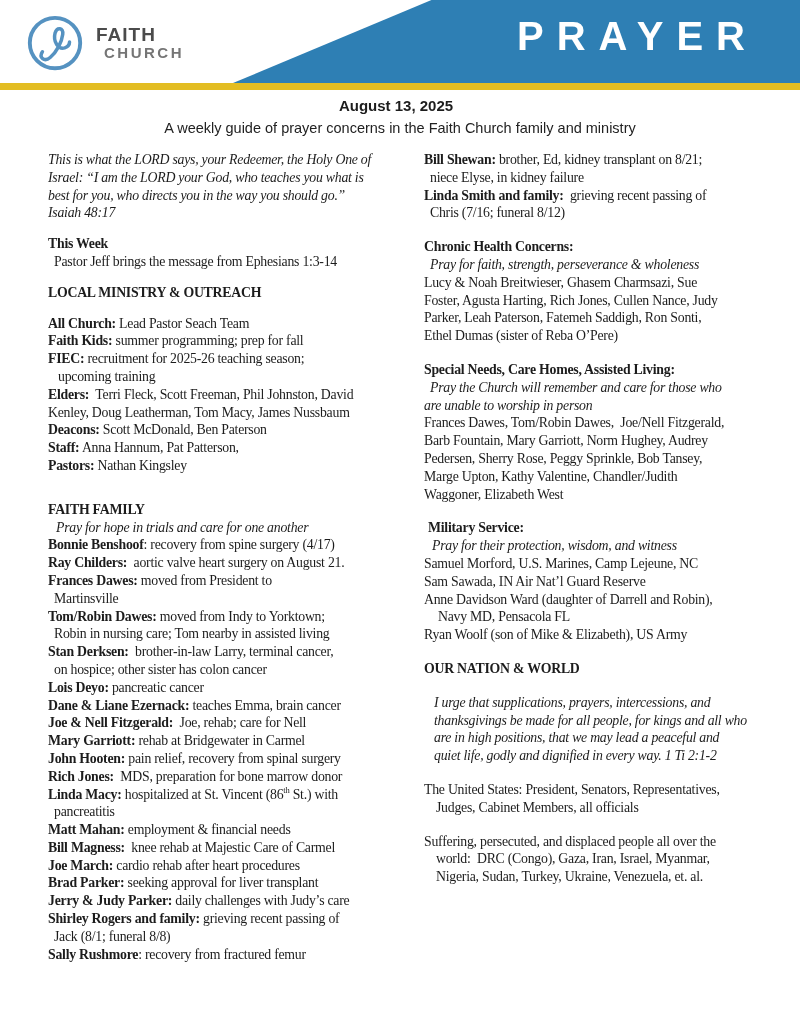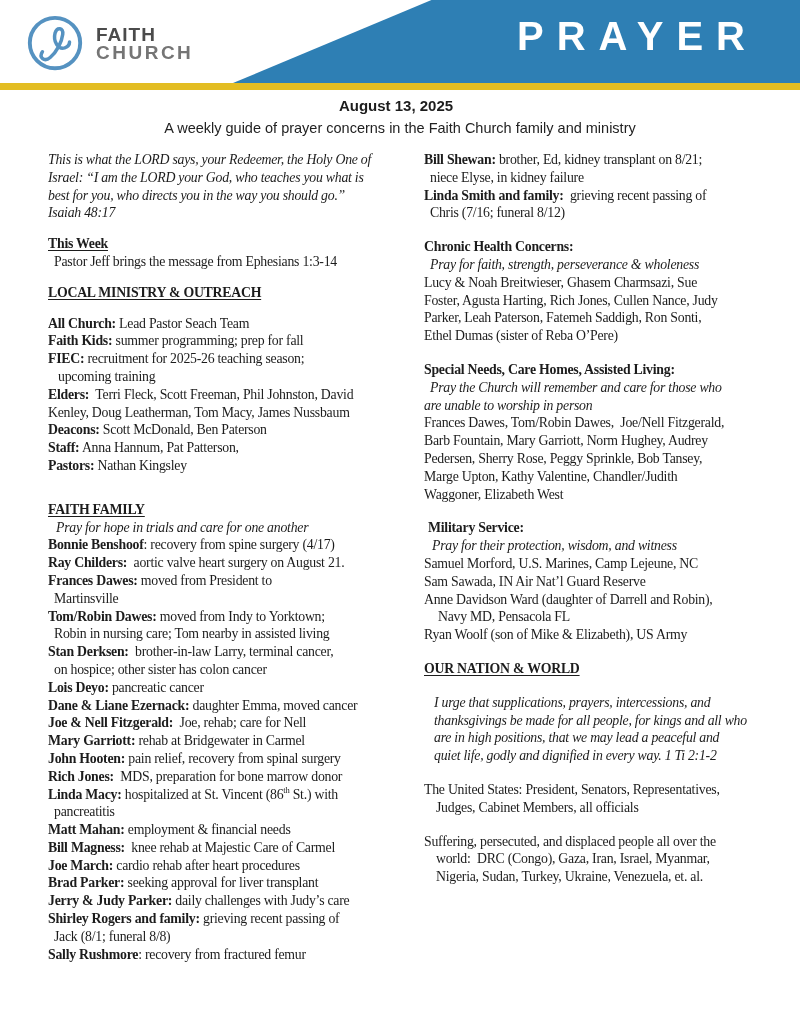--- a/index.html
+++ b/index.html
@@ -19,21 +19,21 @@
     position:absolute;right:42px;top:14px;
     font-family:"Liberation Sans","DejaVu Sans",sans-serif;
     font-weight:bold;font-size:40px;letter-spacing:13px;color:#ffffff;
     white-space:nowrap;
   }
   .goldbar{position:absolute;left:0;top:83px;width:800px;height:7px;background:#e3bd22;}
   .logo{position:absolute;left:24px;top:12px;display:flex;align-items:center;}
   .logo svg{display:block;}
   .logo-text{margin-left:10px;font-family:"Liberation Sans","DejaVu Sans",sans-serif;}
   .logo-faith{font-weight:bold;font-size:19px;letter-spacing:1px;color:#4b4b4b;line-height:20px;}
-  .logo-church{font-weight:bold;font-size:19px;letter-spacing:2.5px;color:#757575;line-height:16px;}
+  .logo-church{font-weight:bold;font-size:15px;letter-spacing:2.5px;color:#757575;line-height:16px;margin-left:8px;}
   
   .dateline{
     position:absolute;left:0;top:97px;width:792px;text-align:center;
     font-family:"Liberation Sans","DejaVu Sans",sans-serif;
     font-weight:bold;font-size:15px;color:#1d1d1d;
   }
   .subtitle{
     position:absolute;left:0;top:120px;width:800px;text-align:center;
     font-family:"Liberation Sans","DejaVu Sans",sans-serif;
     font-size:14.5px;color:#222222;
@@ -42,21 +42,21 @@
   .col{position:absolute;top:151px;}
   .col-left{left:48px;width:368px;}
   .col-right{left:424px;width:374px;}
   .line{
     white-space:pre;
     font-size:13.8px;line-height:17.8px;letter-spacing:-0.25px;
     color:#1c1c1c;
   }
   .line .b{font-weight:bold;}
   .line .i{font-style:italic;}
-  .uhead span{font-weight:bold;text-decoration:underline;text-underline-offset:2px;}
+  .uhead span{font-weight:bold;text-underline-offset:2px;}
   sup{font-size:8.5px;vertical-align:super;line-height:0;}
   .gap{width:100%;}
 </style>
 </head>
 <body>
 
 <div class="page">
 
   <div class="hdr">
     <div class="wedge">
@@ -103,21 +103,21 @@
       <div class="line" style="padding-left: 8px;"><span class="i">Pray for hope in trials and care for one another</span></div>
       <div class="line"><span class="b">Bonnie Benshoof</span><span>: recovery from spine surgery (4/17)</span></div>
       <div class="line"><span class="b">Ray Childers:</span><span>  aortic valve heart surgery on August 21.</span></div>
       <div class="line"><span class="b">Frances Dawes:</span><span> moved from President to</span></div>
       <div class="line" style="padding-left: 6px;"><span>Martinsville</span></div>
       <div class="line"><span class="b">Tom/Robin Dawes:</span><span> moved from Indy to Yorktown;</span></div>
       <div class="line" style="padding-left: 6px;"><span>Robin in nursing care; Tom nearby in assisted living</span></div>
       <div class="line"><span class="b">Stan Derksen:</span><span>  brother-in-law Larry, terminal cancer,</span></div>
       <div class="line" style="padding-left: 6px;"><span>on hospice; other sister has colon cancer</span></div>
       <div class="line"><span class="b">Lois Deyo:</span><span> pancreatic cancer</span></div>
-      <div class="line"><span class="b">Dane &amp; Liane Ezernack:</span><span> daughter Emma, moved cancer</span></div>
+      <div class="line"><span class="b">Dane &amp; Liane Ezernack:</span><span> teaches Emma, brain cancer</span></div>
       <div class="line"><span class="b">Joe &amp; Nell Fitzgerald:</span><span>  Joe, rehab; care for Nell</span></div>
       <div class="line"><span class="b">Mary Garriott:</span><span> rehab at Bridgewater in Carmel</span></div>
       <div class="line"><span class="b">John Hooten:</span><span> pain relief, recovery from spinal surgery</span></div>
       <div class="line"><span class="b">Rich Jones:</span><span>  MDS, preparation for bone marrow donor</span></div>
       <div class="line"><span class="b">Linda Macy:</span><span> hospitalized at St. Vincent (86</span><sup>th</sup><span> St.) with</span></div>
       <div class="line" style="padding-left: 6px;"><span>pancreatitis</span></div>
       <div class="line"><span class="b">Matt Mahan:</span><span> employment &amp; financial needs</span></div>
       <div class="line"><span class="b">Bill Magness:</span><span>  knee rehab at Majestic Care of Carmel</span></div>
       <div class="line"><span class="b">Joe March:</span><span> cardio rehab after heart procedures</span></div>
       <div class="line"><span class="b">Brad Parker:</span><span> seeking approval for liver transplant</span></div>

